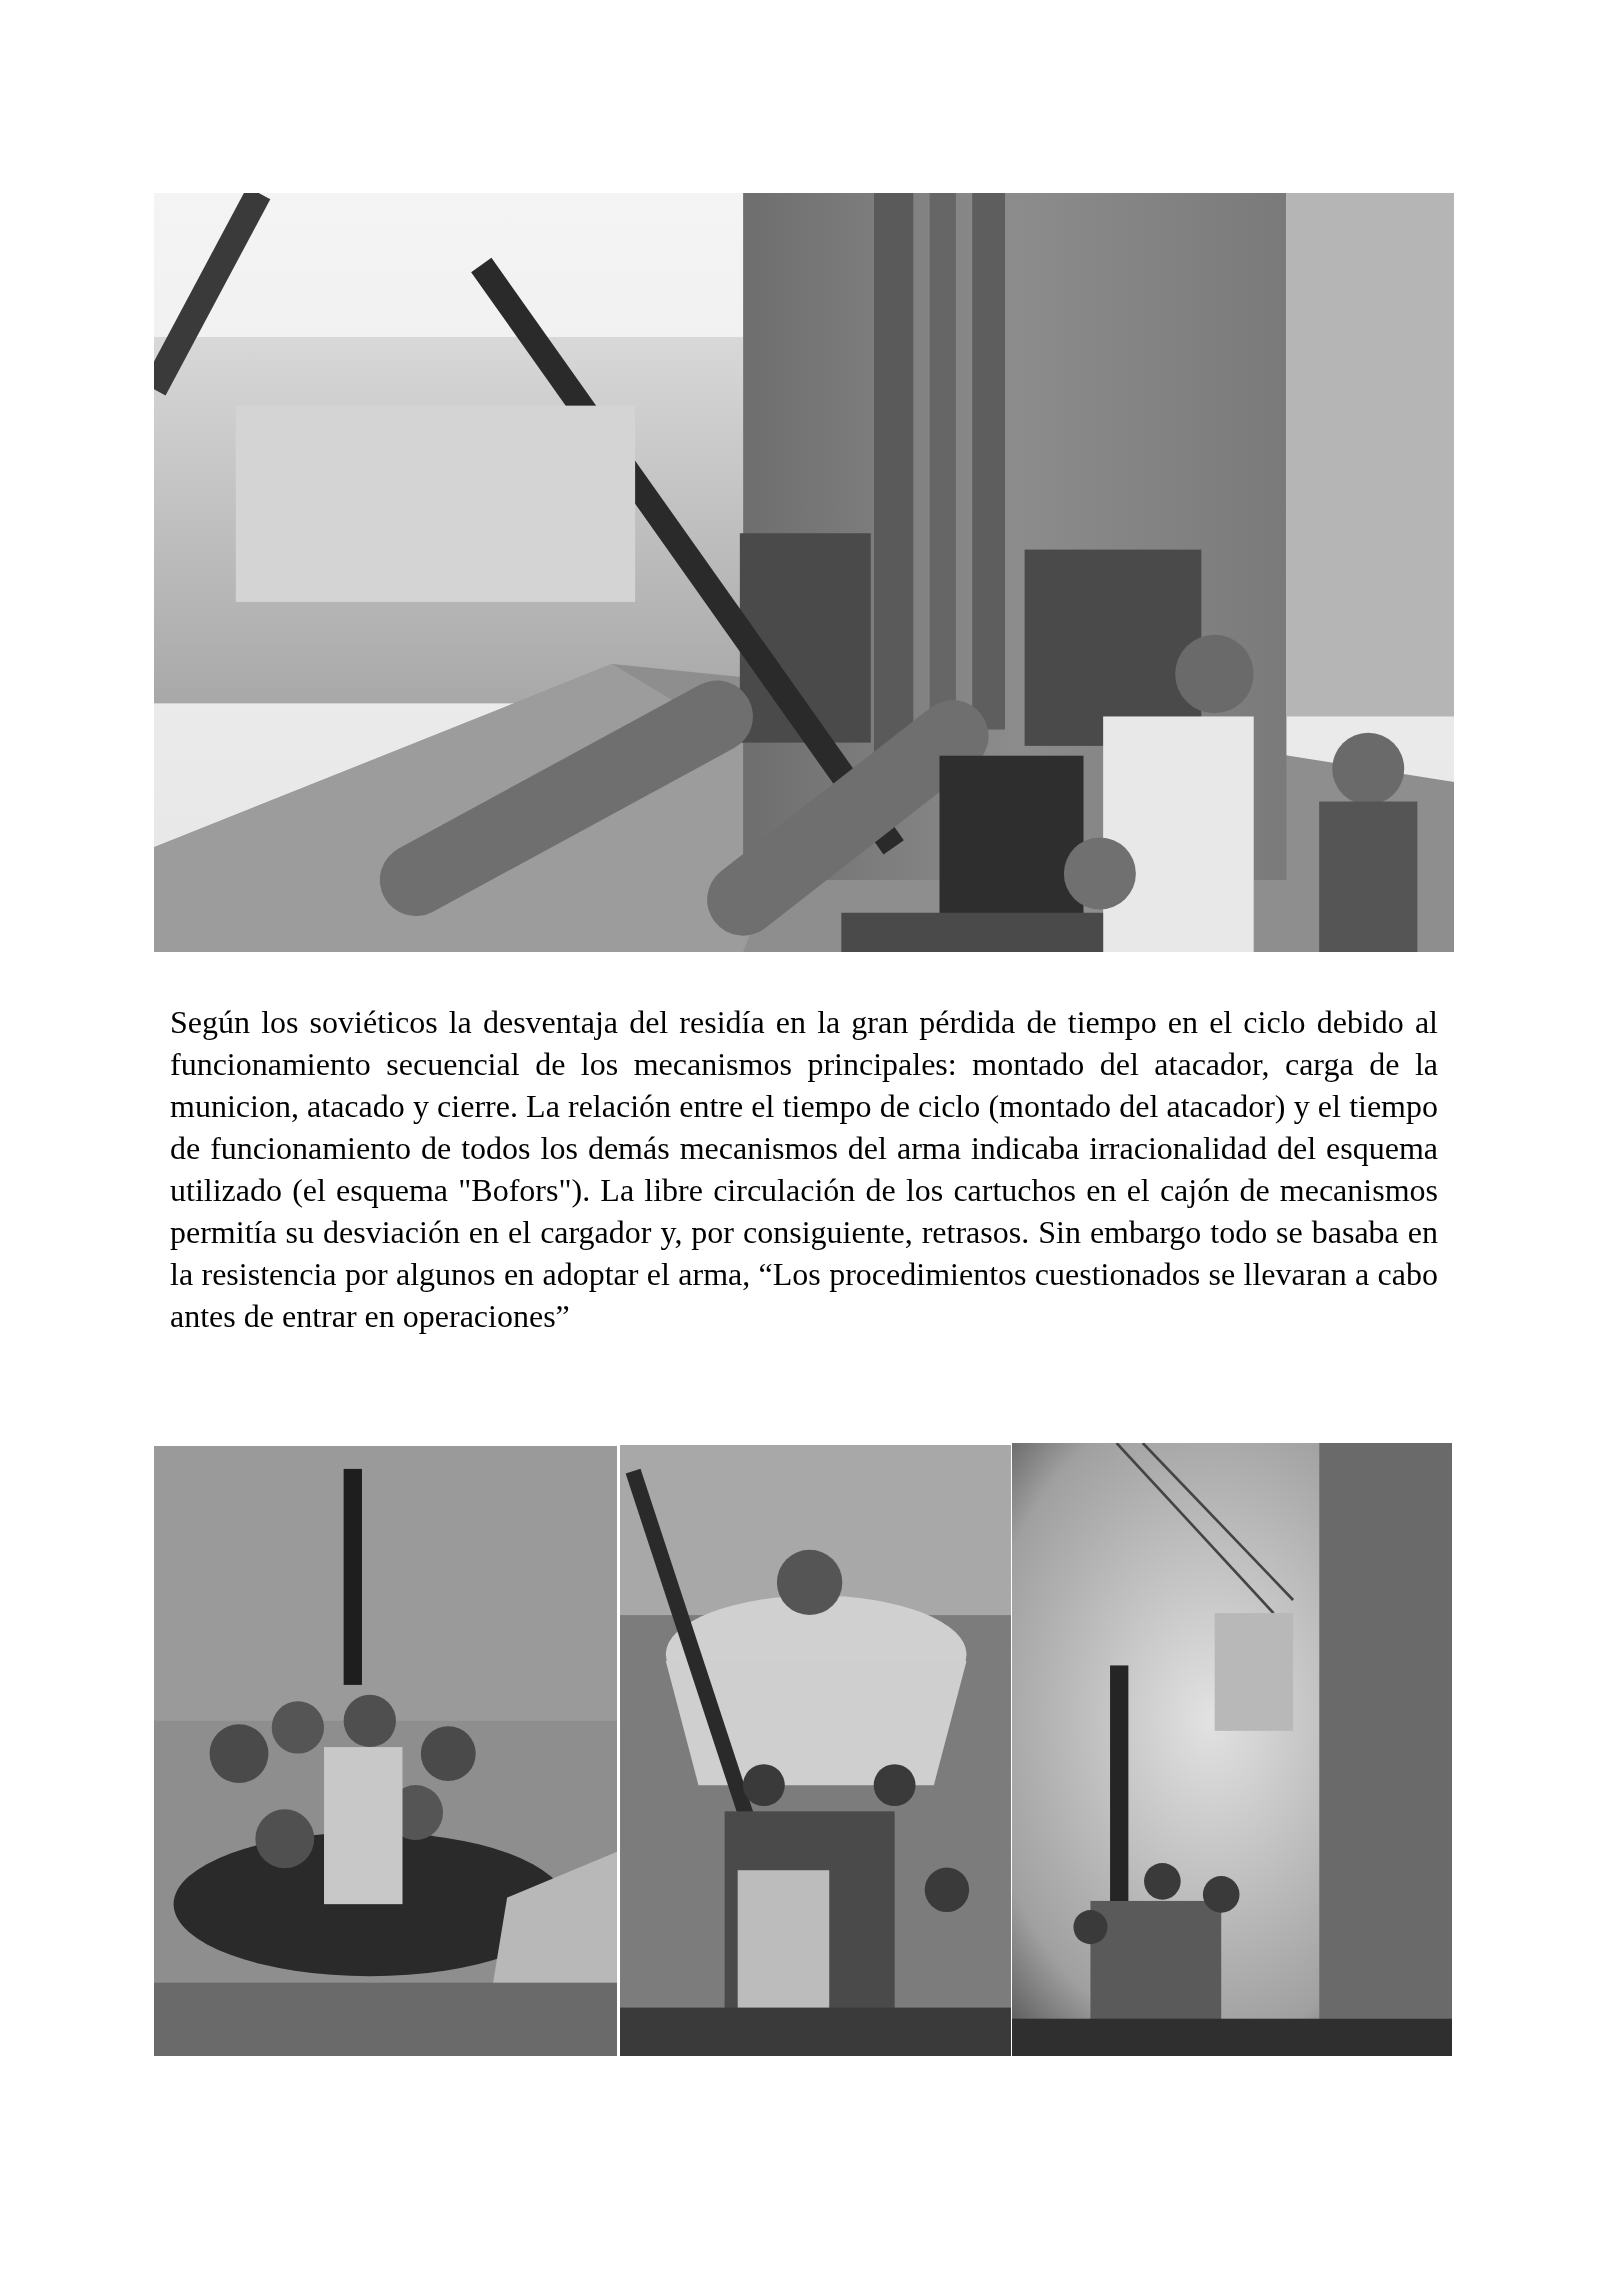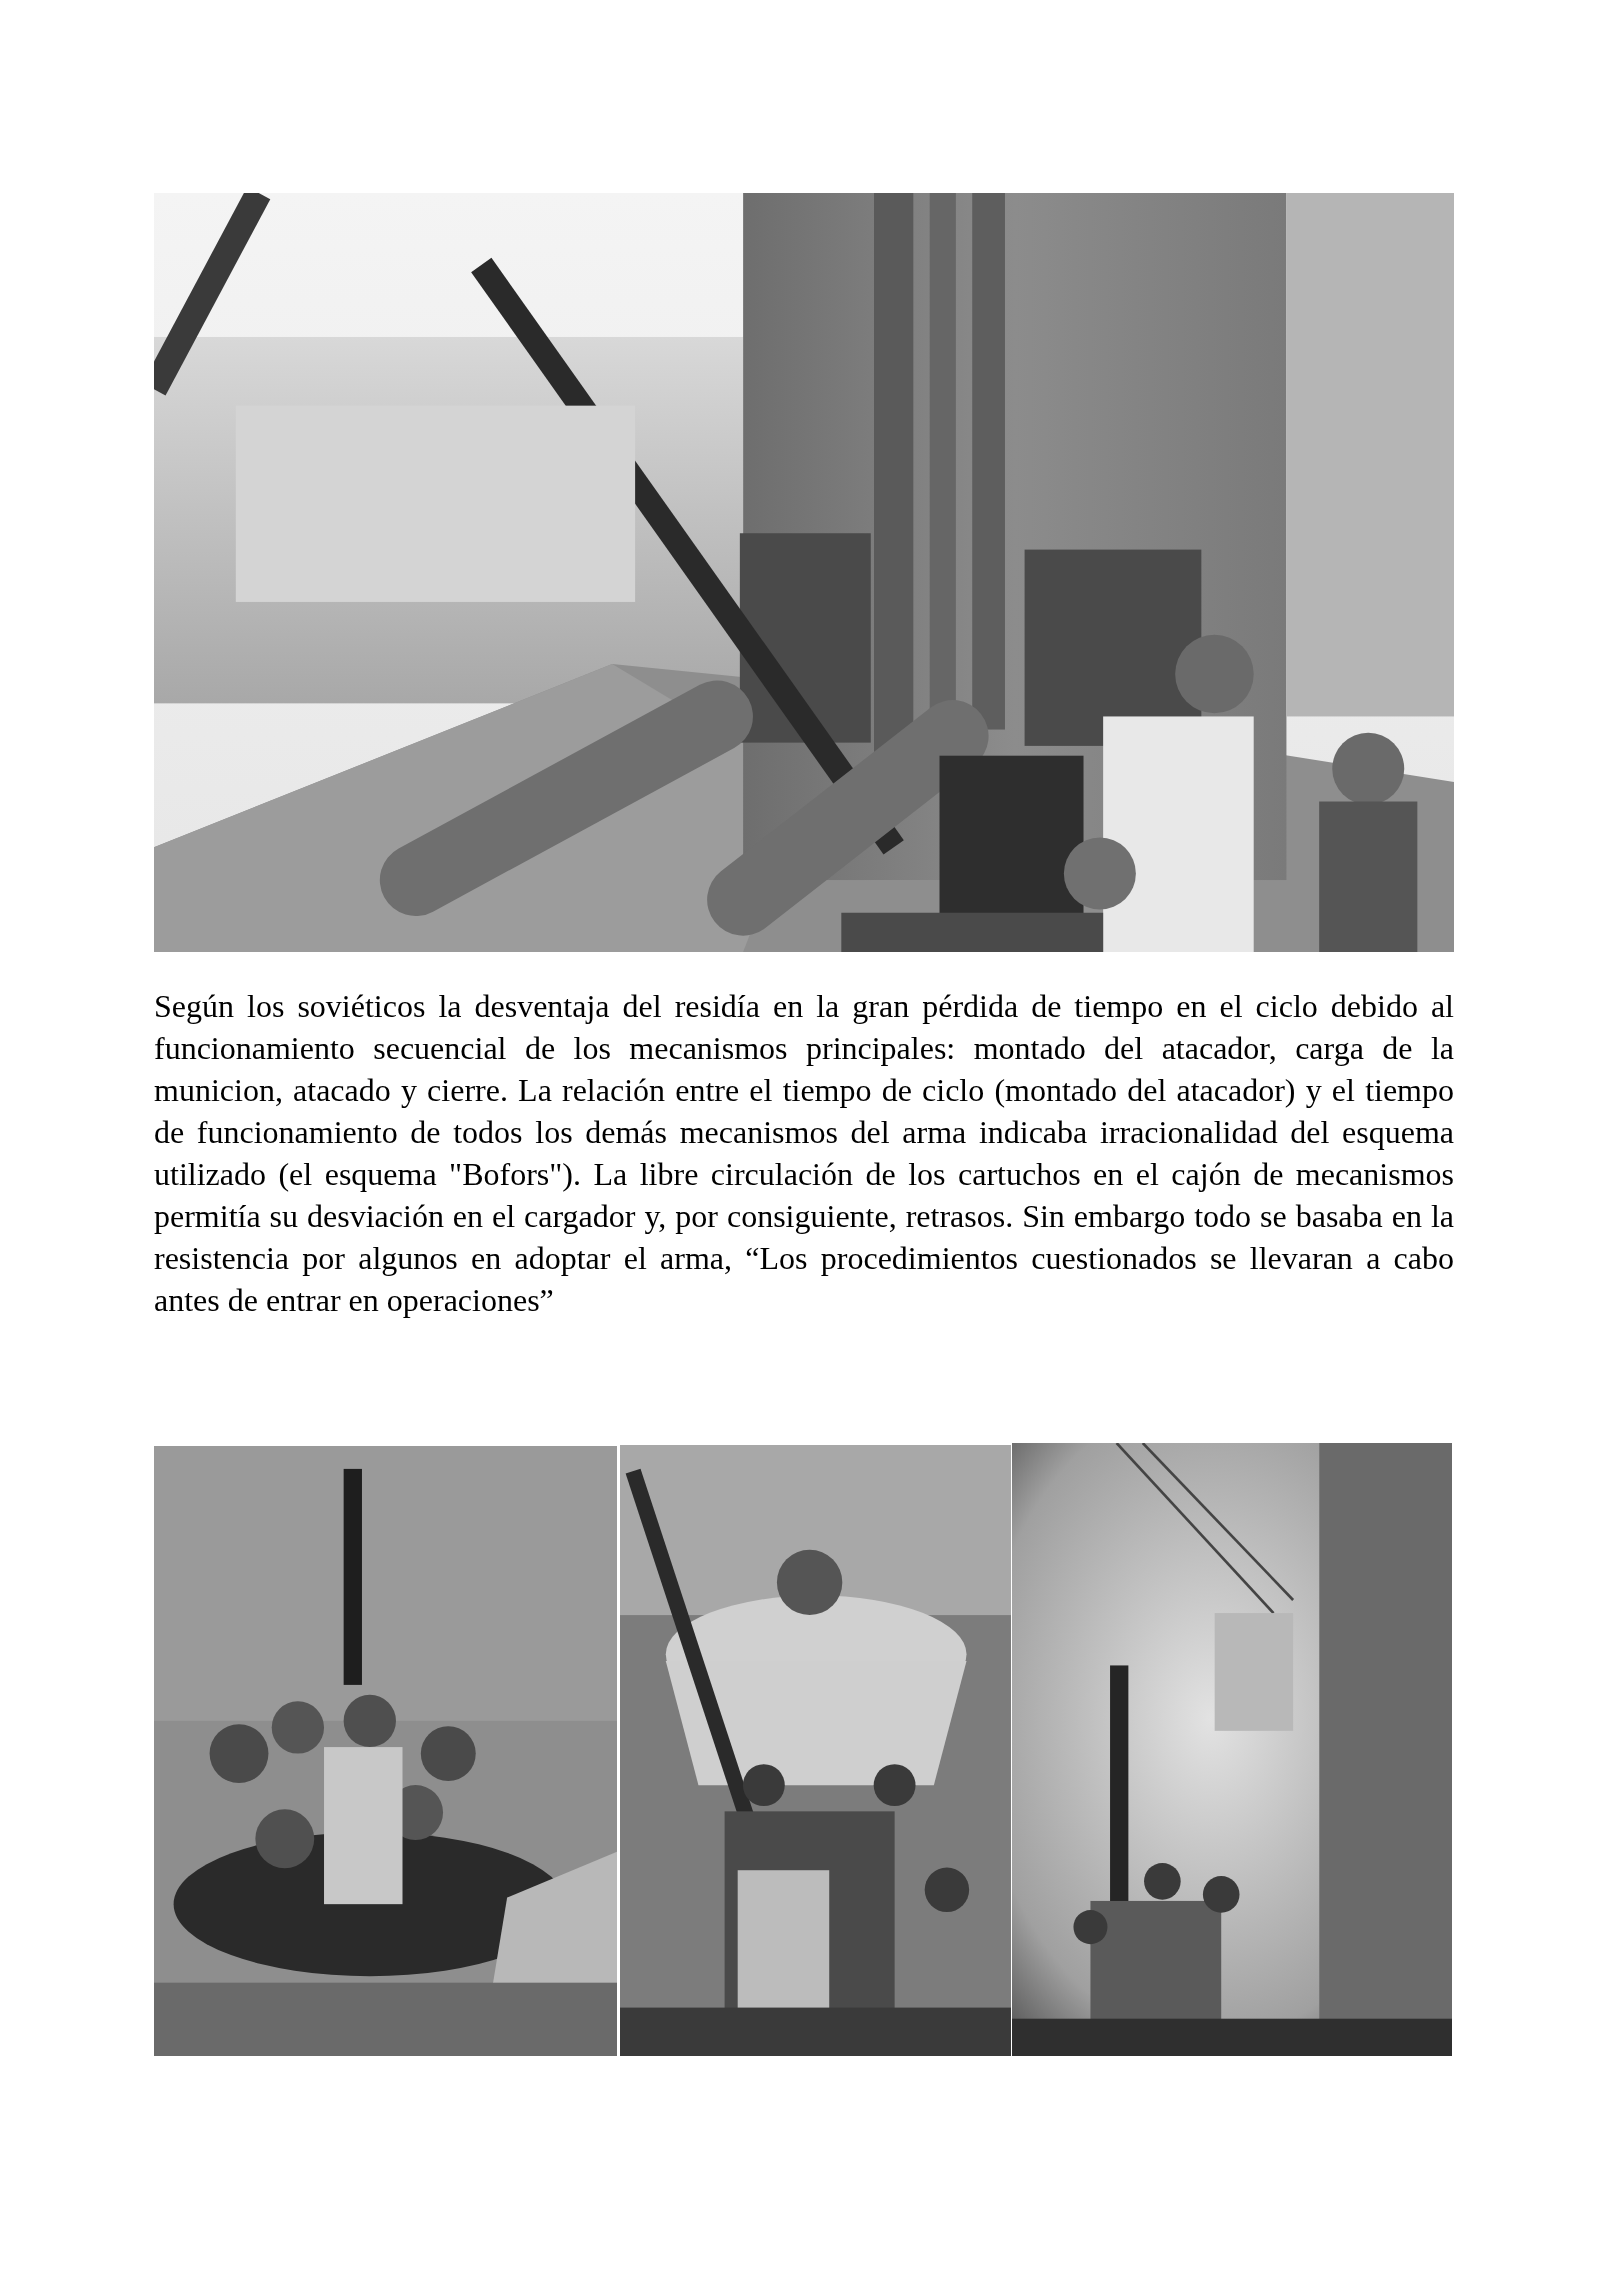--- a/index.html
+++ b/index.html
@@ -9,21 +9,21 @@
   #photo-top { left: 154px; top: 193px; width: 1300px; height: 759px; }
   #photo-bl { left: 154px; top: 1446px; width: 463px; height: 610px; }
   #photo-bm { left: 620px; top: 1445px; width: 391px; height: 611px; }
   #photo-br { left: 1012px; top: 1443px; width: 440px; height: 613px; }
   .body-text {
     position: absolute; left: 154px; top: 985px; width: 1300px;
     font-family: "Liberation Serif", "DejaVu Serif", serif;
     font-size: 32px; line-height: 42px; color: #000;
     text-align: justify; margin: 0;
   }
-  .body-text p { margin: 0; }
+  .body-text p { margin: 16px; }
   .body-text p.last { text-align-last: left; }
 </style>
 </head>
 <body>
 
 <div class="photo" id="photo-top" title="Black-and-white photo: naval anti-aircraft gun crew in helmets operating a twin-barrel gun on a ship deck beside a funnel, sea in background">
   <svg viewBox="0 0 1986 1160" preserveAspectRatio="none">
     <defs>
       <linearGradient id="sky" x1="0" y1="0" x2="0" y2="1">
         <stop offset="0" stop-color="#f4f4f4"></stop>

